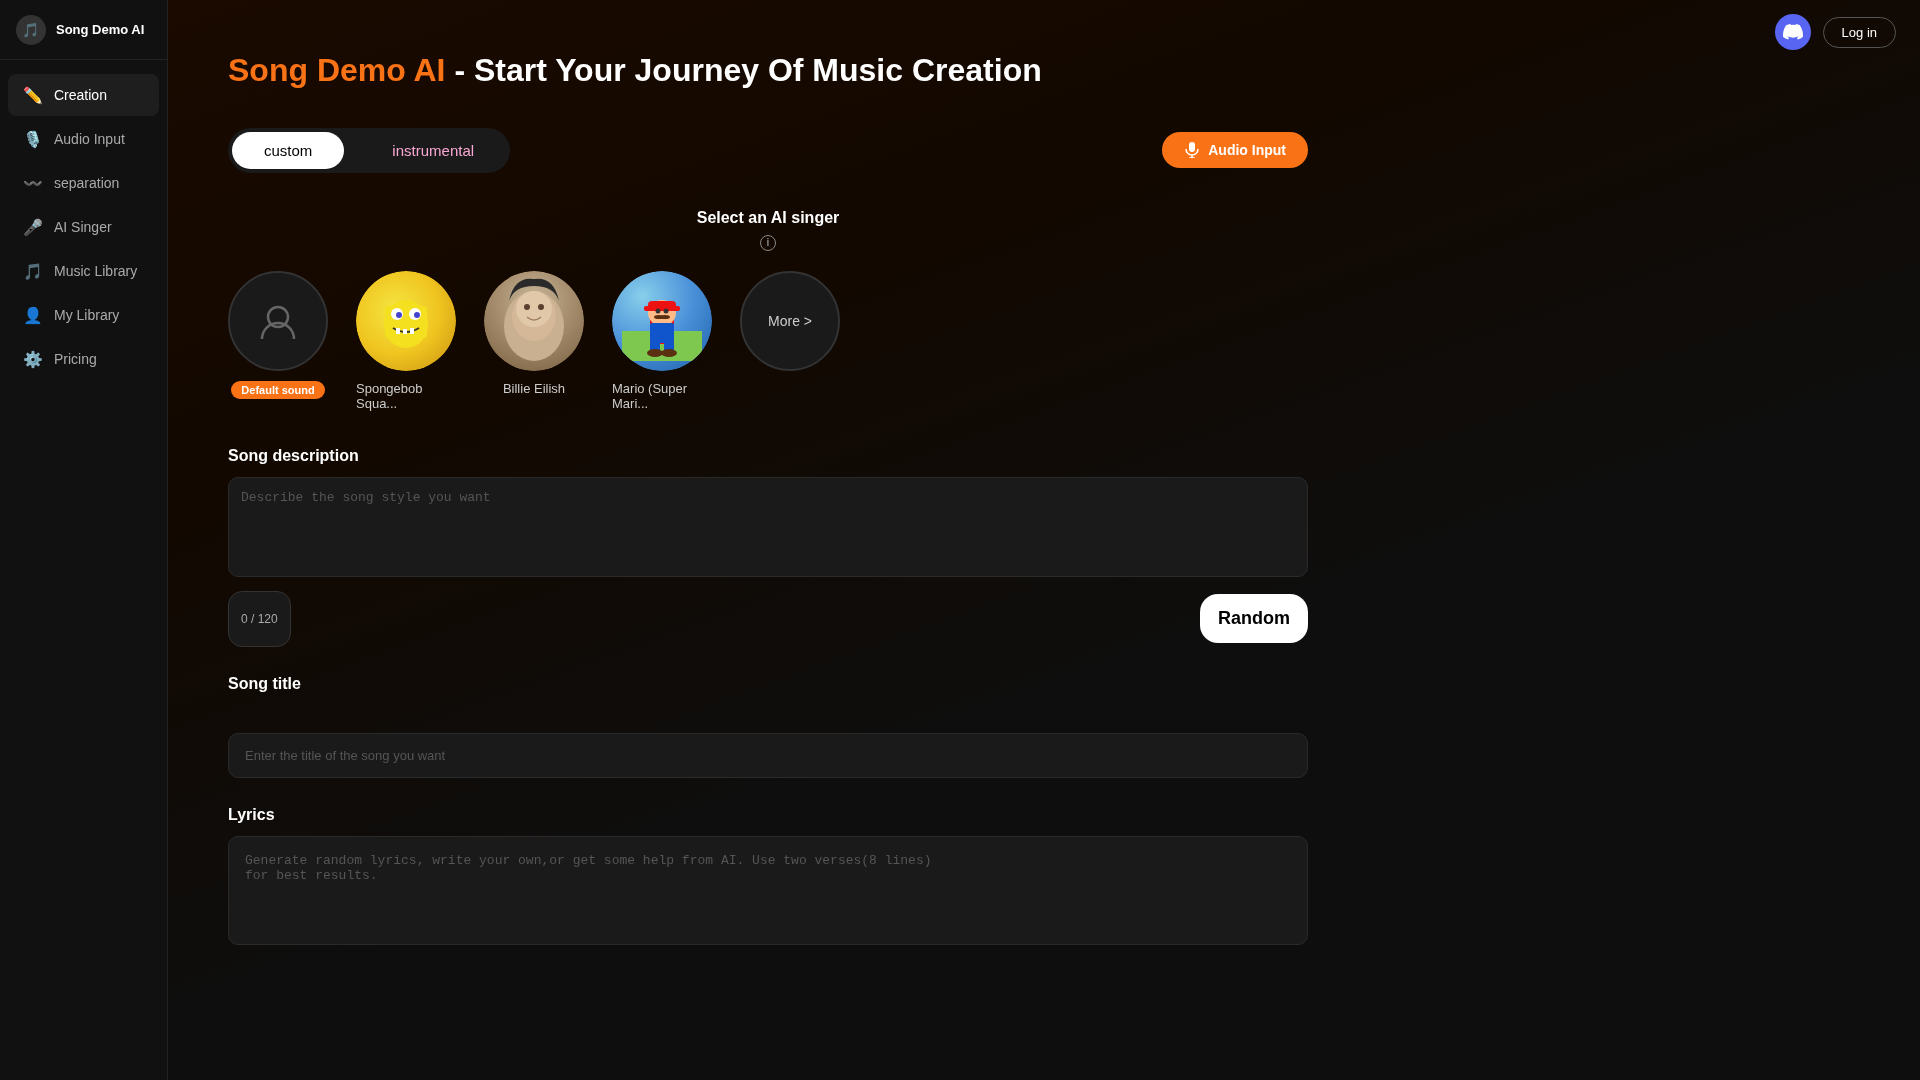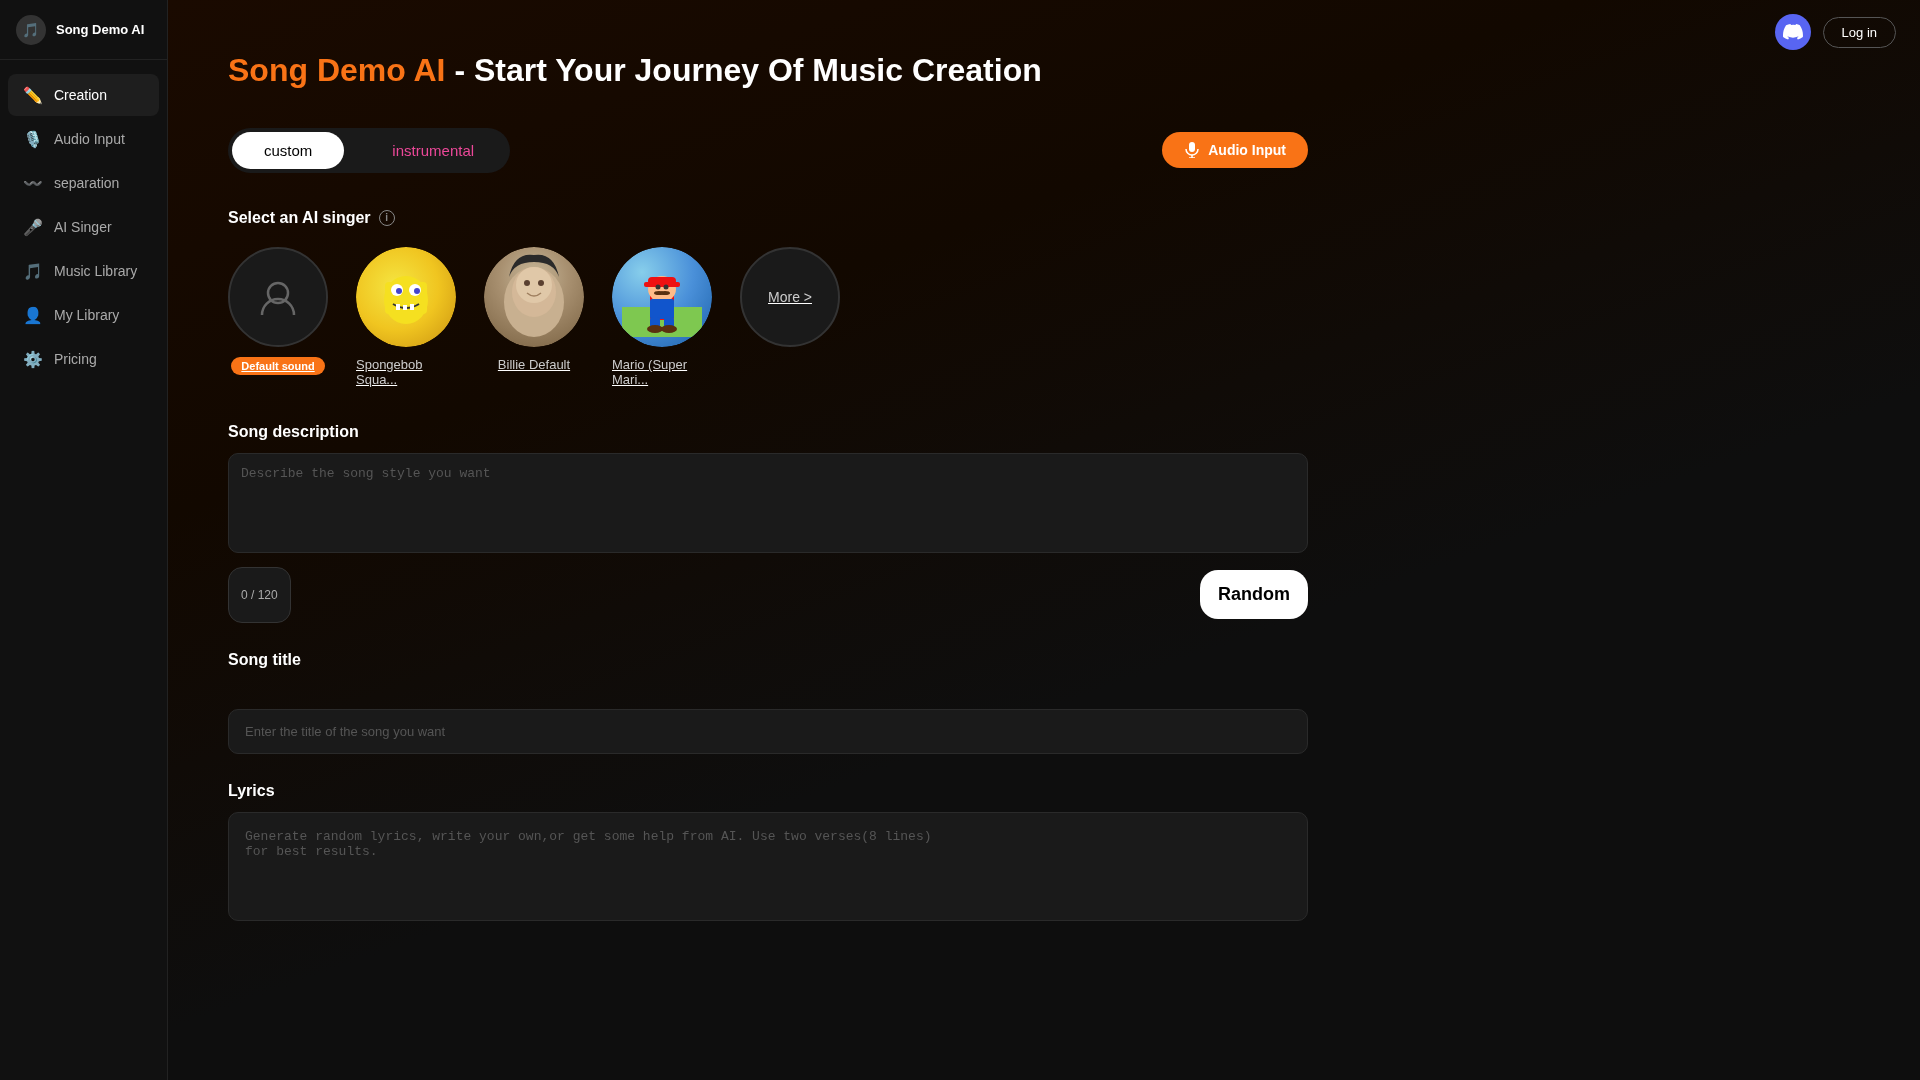--- a/index.html
+++ b/index.html
@@ -148,21 +148,21 @@
       padding: 4px;
       gap: 16px;
     }
     .tab-pill {
       padding: 10px 32px;
       border-radius: 26px;
       cursor: pointer;
       font-size: 15px;
       font-weight: 500;
       transition: background 0.2s;
-      color: #ec4899;
+      color: #f9a8d4;
     }
     .tab-pill.active {
       background: #fff;
       color: #000;
     }
     .audio-input-btn {
       margin-left: auto;
       background: #f97316;
       color: #fff;
       border: none;
@@ -178,20 +178,21 @@
 
     
     .section-label {
       font-size: 16px;
       font-weight: 600;
       color: #fff;
       margin-bottom: 20px;
       display: flex;
       align-items: center;
       gap: 8px;
+      flex-direction: column;
     }
     .info-icon {
       width: 16px;
       height: 16px;
       border: 1px solid #888;
       border-radius: 50%;
       display: flex;
       align-items: center;
       justify-content: center;
       font-size: 10px;
@@ -202,21 +203,20 @@
       gap: 28px;
       margin-bottom: 36px;
       align-items: flex-start;
     }
     .singer-item {
       display: flex;
       flex-direction: column;
       align-items: center;
       gap: 10px;
       cursor: pointer;
-      text-decoration: underline;
     }
     .singer-avatar {
       width: 100px;
       height: 100px;
       border-radius: 50%;
       overflow: hidden;
       position: relative;
     }
     .singer-avatar-inner {
       width: 100%;
@@ -462,21 +462,21 @@
                 <ellipse cx="40" cy="55" rx="30" ry="35" fill="#c8b090"></ellipse>
                 <ellipse cx="40" cy="45" rx="22" ry="25" fill="#d4b898"></ellipse>
                 <ellipse cx="40" cy="38" rx="18" ry="18" fill="#e0c8a8"></ellipse>
                 <circle cx="33" cy="36" r="3" fill="#5a4030"></circle>
                 <circle cx="47" cy="36" r="3" fill="#5a4030"></circle>
                 <path d="M33 46 Q40 52 47 46" stroke="#a08060" stroke-width="1.5" fill="none"></path>
                 <path d="M15 30 Q20 5 40 8 Q60 5 65 30 Q60 15 40 15 Q20 15 15 30Z" fill="#2a2a2a"></path>
               </svg>
             </div>
           </div>
-          <span class="singer-name">Billie Default</span>
+          <span class="singer-name">Billie Eilish</span>
         </div>
 
         <div class="singer-item">
           <div class="singer-avatar">
             <div class="singer-avatar-inner" style="background: radial-gradient(circle at 30% 25%, #87ceeb 0%, #4a90d9 50%, #1a5fa8 100%); position:relative; overflow:hidden;">
               <svg width="80" height="80" viewBox="0 0 80 80">
 
                 <rect x="0" y="50" width="80" height="30" fill="#7ec850"></rect>
 
                 <rect x="28" y="35" width="24" height="28" rx="3" fill="#ee1111"></rect>

